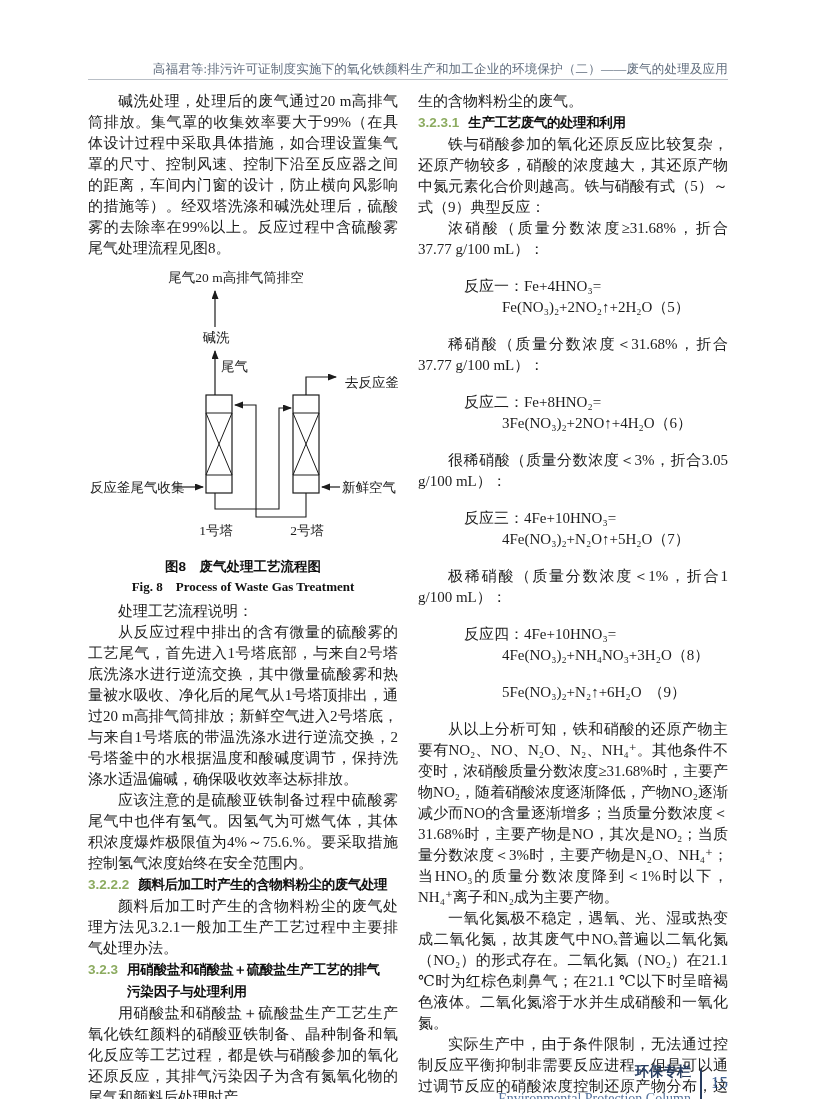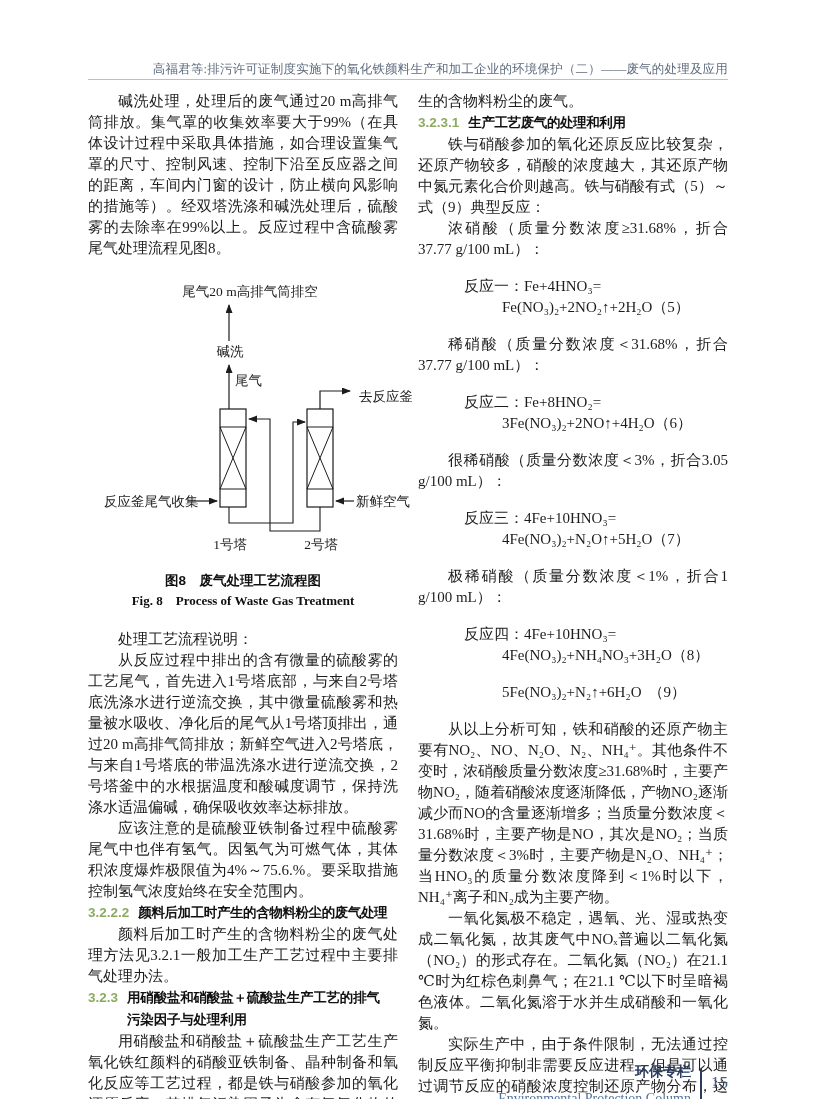--- a/index.html
+++ b/index.html
@@ -20,21 +20,21 @@
   .heading{display:flex;gap:9px;font-weight:bold;font-size:13.5px;line-height:22px;
     font-family:"Liberation Sans","DejaVu Sans",sans-serif;align-items:baseline;}
   .hnum{color:#8cab60;font-weight:bold;white-space:nowrap;flex:none;}
   .htext{color:#111;white-space:nowrap;letter-spacing:-0.4px;}
   .htext-wrap{color:#111;letter-spacing:-0.2px;}
   .htext-wrap div{white-space:nowrap;}
   .rxn{margin:16px;}
   .rxn-l1{padding-left:2em;line-height:21px;}
   .rxn-l2{display:flex;justify-content:space-between;padding-left:68px;padding-right:26px;line-height:21px;}
   .u{text-decoration:underline;}
-  figure.fig{margin:14px;padding:6px 0 4px 0;text-align:center;}
+  figure.fig{margin:0;padding:6px 0 4px 0;text-align:center;}
   .fig svg{display:block;}
   .fig text{font-size:13.5px;fill:#1c1c1c;font-family:"Liberation Serif","DejaVu Serif",serif;}
   .caption-cn{font-weight:bold;font-size:13.5px;line-height:20px;margin-top:12px;
     font-family:"Liberation Sans","DejaVu Sans",sans-serif;color:#111;}
   .caption-en{font-weight:bold;font-size:13px;line-height:20px;color:#111;}
   .footer{position:absolute;right:88px;top:1064px;display:flex;align-items:center;gap:9px;}
   .footer-col{text-align:right;}
   .footer-cn{font-size:14px;font-weight:bold;color:#273c5f;line-height:15px;
     font-family:"Liberation Sans","DejaVu Sans",sans-serif;}
   .footer-en{font-size:14px;color:#54719b;line-height:11px;margin-top:14px;}

